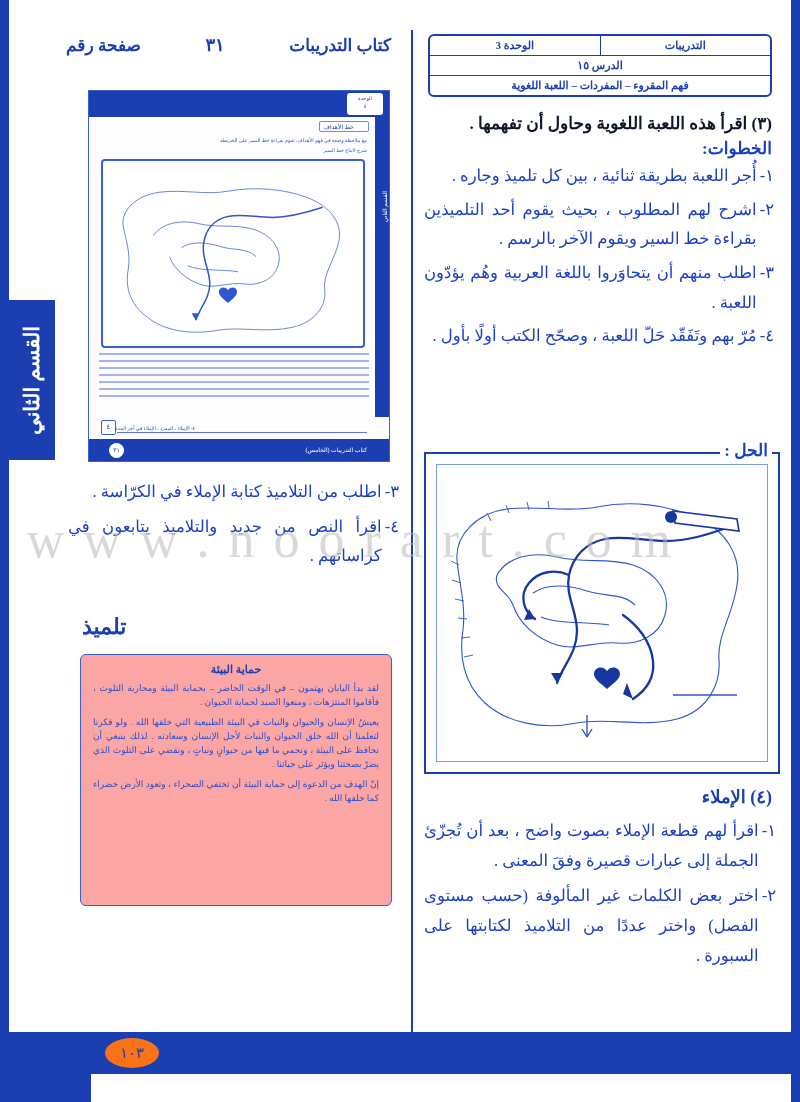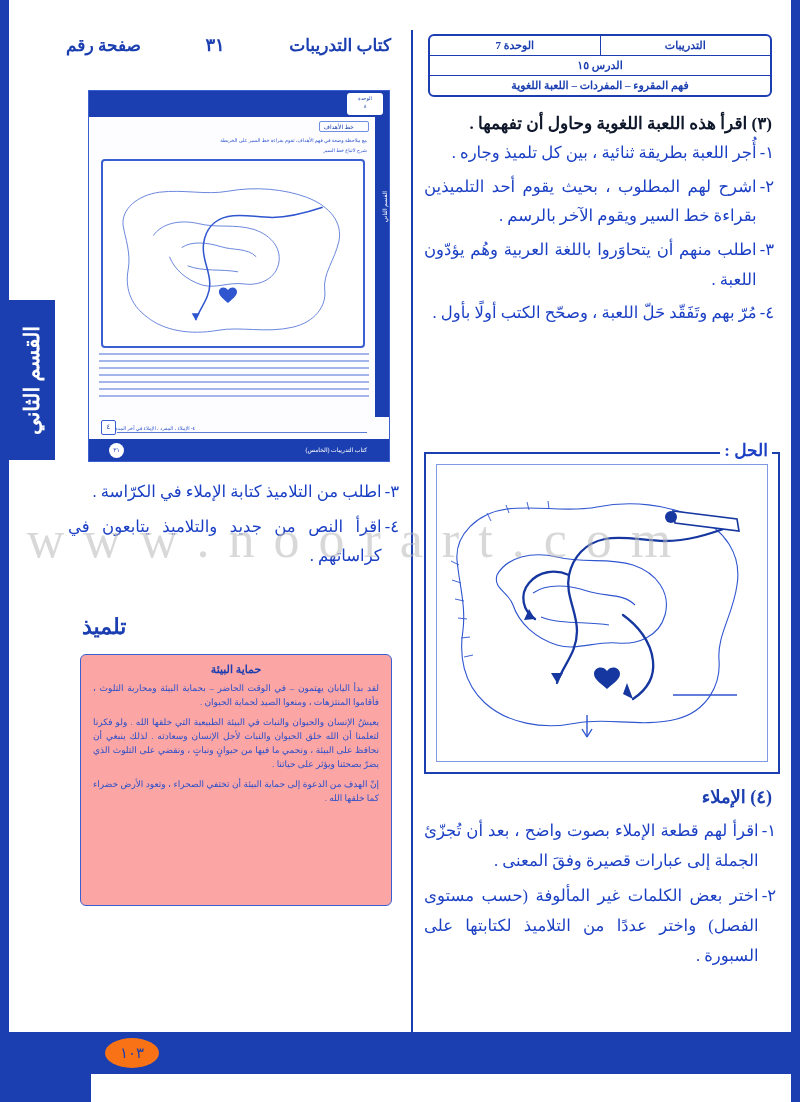--- a/index.html
+++ b/index.html
@@ -208,31 +208,32 @@
 
   <div class="spine-right"></div>
   <div class="spine-left"></div>
   <div class="col-divider"></div>
 
   <div class="right-col">
 
     <div class="hdr-table">
       <div class="hdr-row">
         <div class="hdr-cell sep">التدريبات</div>
-        <div class="hdr-cell">الوحدة 7</div>
+        <div class="hdr-cell">الوحدة 3</div>
       </div>
       <div class="hdr-row">
         <div class="hdr-cell">الدرس ١٥</div>
       </div>
       <div class="hdr-row">
         <div class="hdr-cell">فهم المقروء – المفردات – اللعبة اللغوية</div>
       </div>
     </div>
 
     <div class="q3-title">(٣) اقرأ هذه اللعبة اللغوية وحاول أن تفهمها .</div>
+    <div class="steps-label">الخطوات:</div>
 
     <div class="steps">
       <div class="li">
         <span class="mark">١-</span>
         <span class="txt">أُجر اللعبة بطريقة ثنائية ، بين كل تلميذ وجاره .</span>
       </div>
       <div class="li">
         <span class="mark">٢-</span>
         <span class="txt">اشرح لهم المطلوب ، بحيث يقوم أحد التلميذين بقراءة خط السير ويقوم الآخر بالرسم .</span>
       </div>

